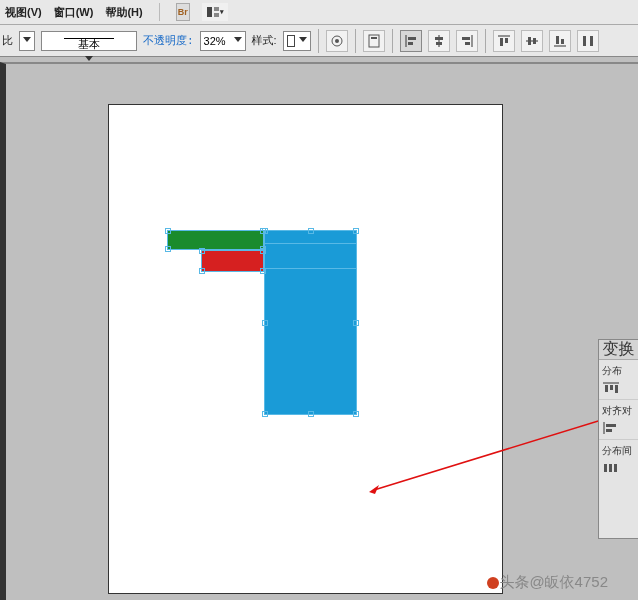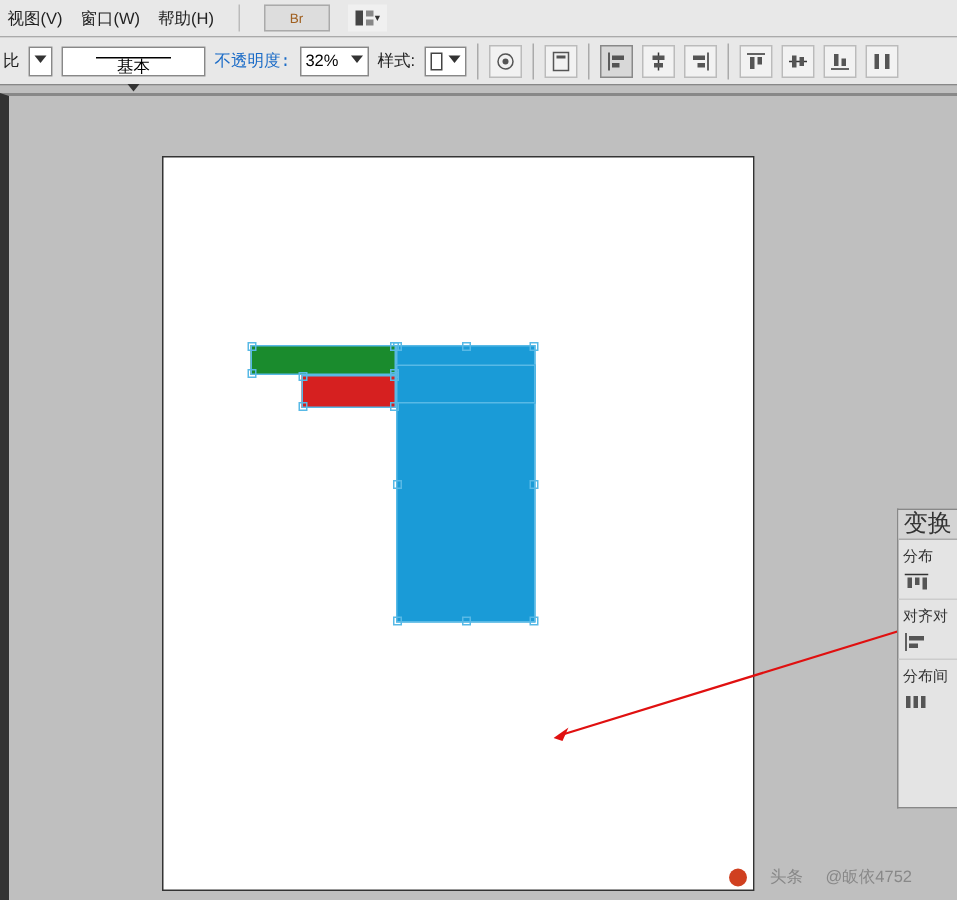--- a/index.html
+++ b/index.html
@@ -13,25 +13,26 @@
       position: relative;
     }
     .menubar {
       background: #e8e8e8;
       border-bottom: 1px solid #aaa;
       height: 25px;
       display: flex;
       align-items: center;
       padding: 0 5px;
       gap: 12px;
+      font-weight: bold;
     }
     .menubar .menu-item { color: #222; cursor: default; }
     .menubar .sep { width: 1px; height: 18px; background: #bbb; margin: 0 4px; }
     .menubar .iconbox {
-      width: 44px; height: 18px;
+      width: 14px; height: 18px;
       border: 1px solid #aaa;
       background: #ddd;
       display: flex; align-items: center; justify-content: center;
       font-size: 9px; color: #a06020;
     }
     .menubar .iconbox2 {
       width: 26px; height: 18px;
       background: #f0f0f0;
       display: flex; align-items: center; justify-content: center;
     }
@@ -137,24 +138,24 @@
     .side-panel .row .ico {
       width: 18px; height: 14px;
       margin-top: 3px;
       display: flex; align-items: center; justify-content: center;
     }
     .attribution {
       position: absolute;
       bottom: 8px;
       right: 30px;
       color: #888;
-      font-size: 11px;
+      font-size: 15px;
       display: flex;
       align-items: center;
-      gap: 15px;
+      gap: 0;
     }
     .attribution .logo {
       width: 12px; height: 12px;
       border-radius: 50%;
       background: #d04020;
       display: inline-block;
     }
   </style>
 </head>
 <body>

